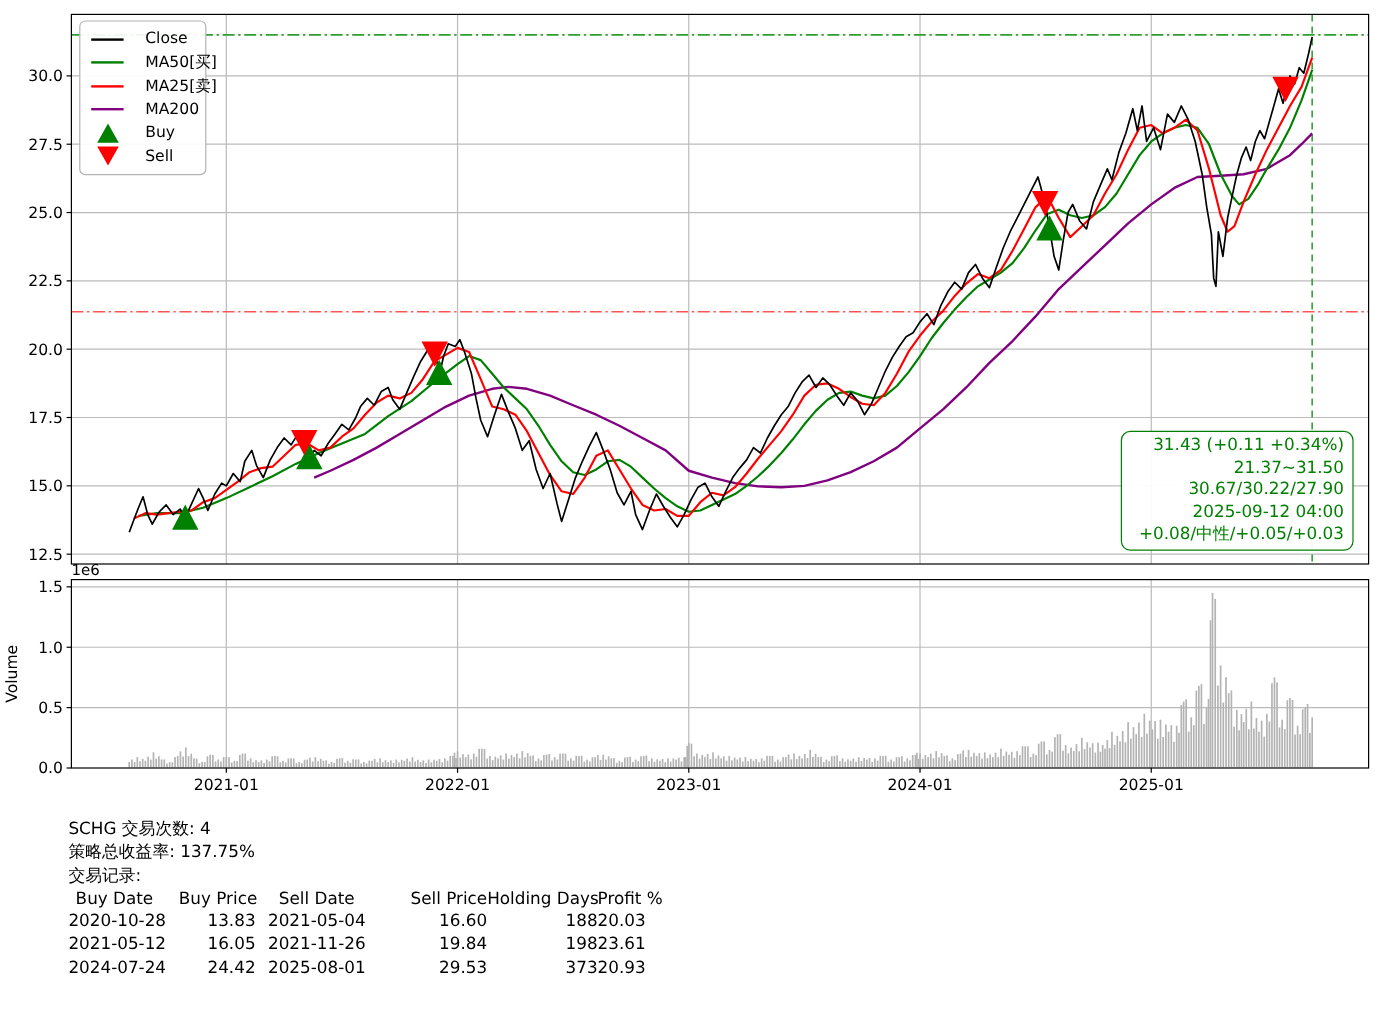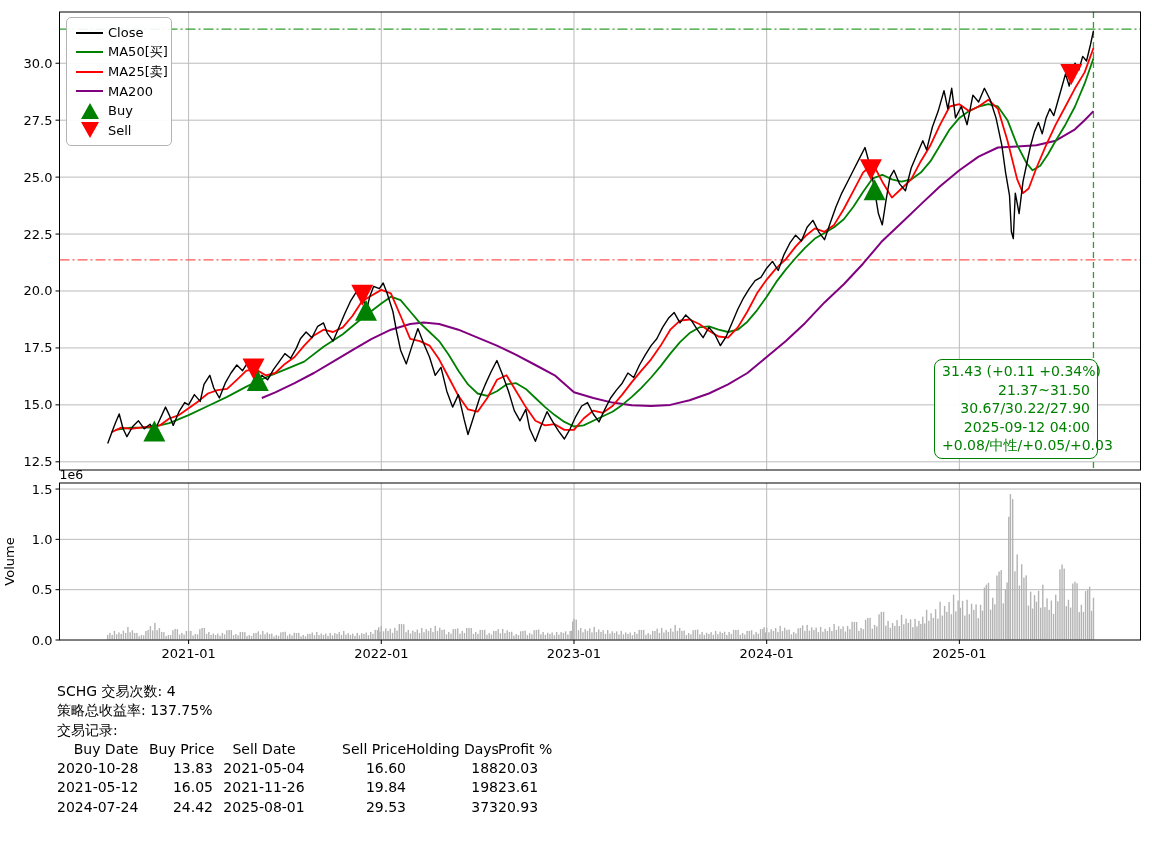--- a/index.html
+++ b/index.html
@@ -8,43 +8,43 @@
   #stage { position:relative; width:1152px; height:855px; }
   #chart-svg { position:absolute; left:0; top:0; }
 
   
   .legend { position:absolute; left:66px; top:17px; width:106px;
     background:rgba(255,255,255,.92); border:1px solid #b4b4b4; border-radius:5px;
     padding:5px 9px 5px 9px; z-index:5; }
   .legend-row { display:flex; align-items:center; height:19.5px; }
   .legend-swatch { width:27px; display:flex; justify-content:center; align-items:center; flex:none; }
   .legend-line { width:27px; height:0; border-top-style:solid; border-top-width:2px; }
-  .legend-label { margin-left:5px; font-size:13px; color:#000; white-space:nowrap; }
+  .legend-label { margin-left:18px; font-size:13px; color:#000; white-space:nowrap; }
   .tri-up { width:0; height:0; border-left:9px solid transparent; border-right:9px solid transparent; border-bottom:16px solid #008000; }
   .tri-down { width:0; height:0; border-left:9px solid transparent; border-right:9px solid transparent; border-top:16px solid #ff0000; }
 
   
-  .anno { position:absolute; left:934px; top:359px; width:164px; z-index:5;
+  .anno { position:absolute; left:934px; top:359px; width:194px; z-index:5;
     background:rgba(255,255,255,.95); border:1.5px solid #008000; border-radius:8px;
     padding:2px 7px 3px 7px; text-align:right; }
   .anno div { font-size:14px; line-height:18.5px; color:#008000; white-space:nowrap; }
 
   
   .report { position:absolute; left:57px; top:682px; font-size:14px; line-height:19.3px; color:#000; }
   .report p { white-space:pre; }
   .trade-table { margin-top:0; }
   .t-row { display:flex; white-space:pre; }
   .t-row span { display:block; }
   .c1 { width:92px;  text-align:left; }
   .c2 { width:64px;  text-align:right; }
   .c3 { width:96px;  text-align:center; padding-left:6px; }
   .c4 { width:66px;  text-align:right;margin-left:31px; }
   .c5 { width:92px;  text-align:right; }
   .c6 { width:68px;  text-align:left; }
-  .t-head .c1 { padding-left:6px;text-align:center; }
+  .t-head .c1 { padding-left:6px; }
 </style>
 </head>
 <body>
 
 <div id="stage">
 
   <svg id="chart-svg" width="1152" height="680">
       <g>
         <line x1="188.60338680928027" y1="12" x2="188.60338680928027" y2="470" stroke="#bbbbbb" stroke-width="1"></line>
         <line x1="188.60338680928027" y1="483" x2="188.60338680928027" y2="640" stroke="#bbbbbb" stroke-width="1"></line>

